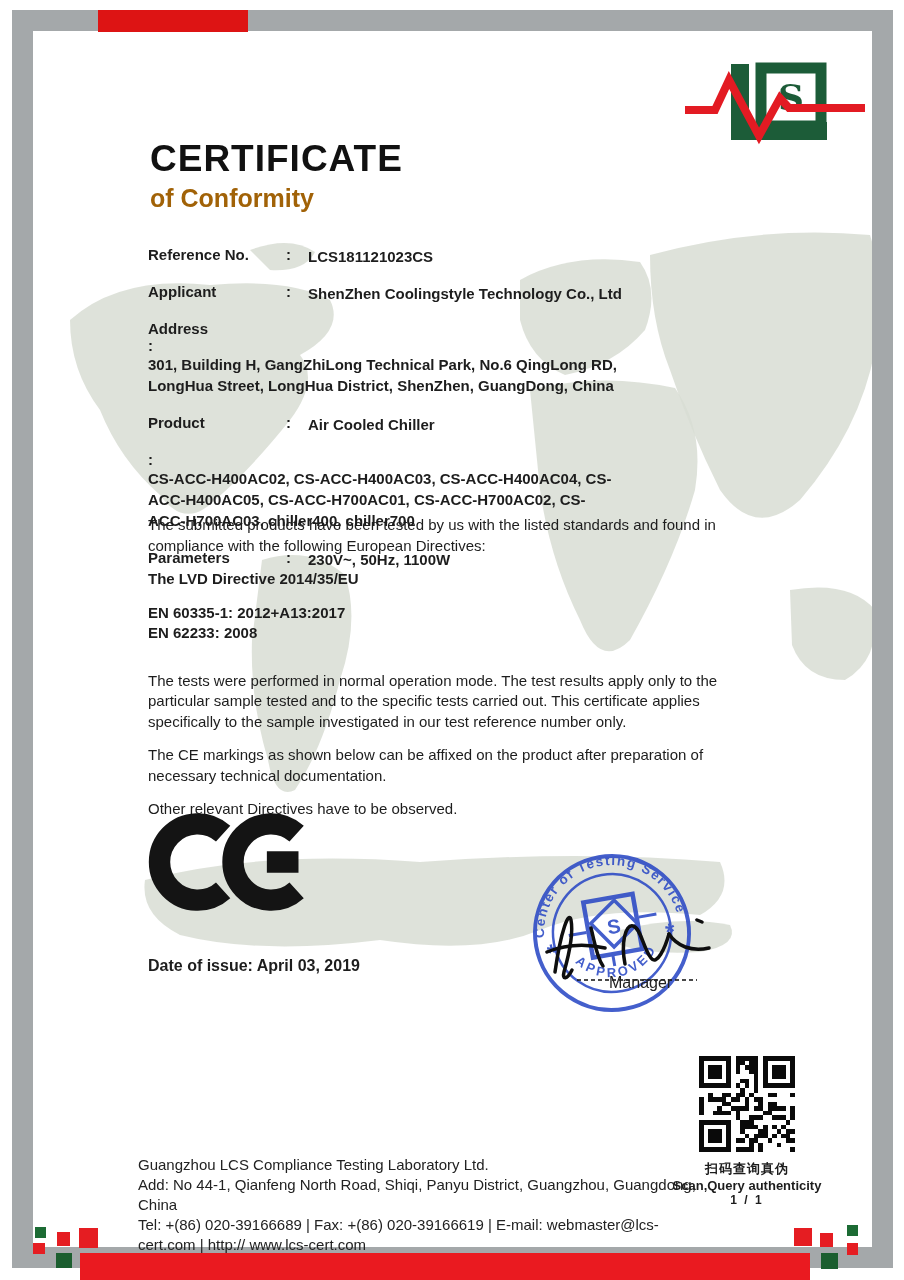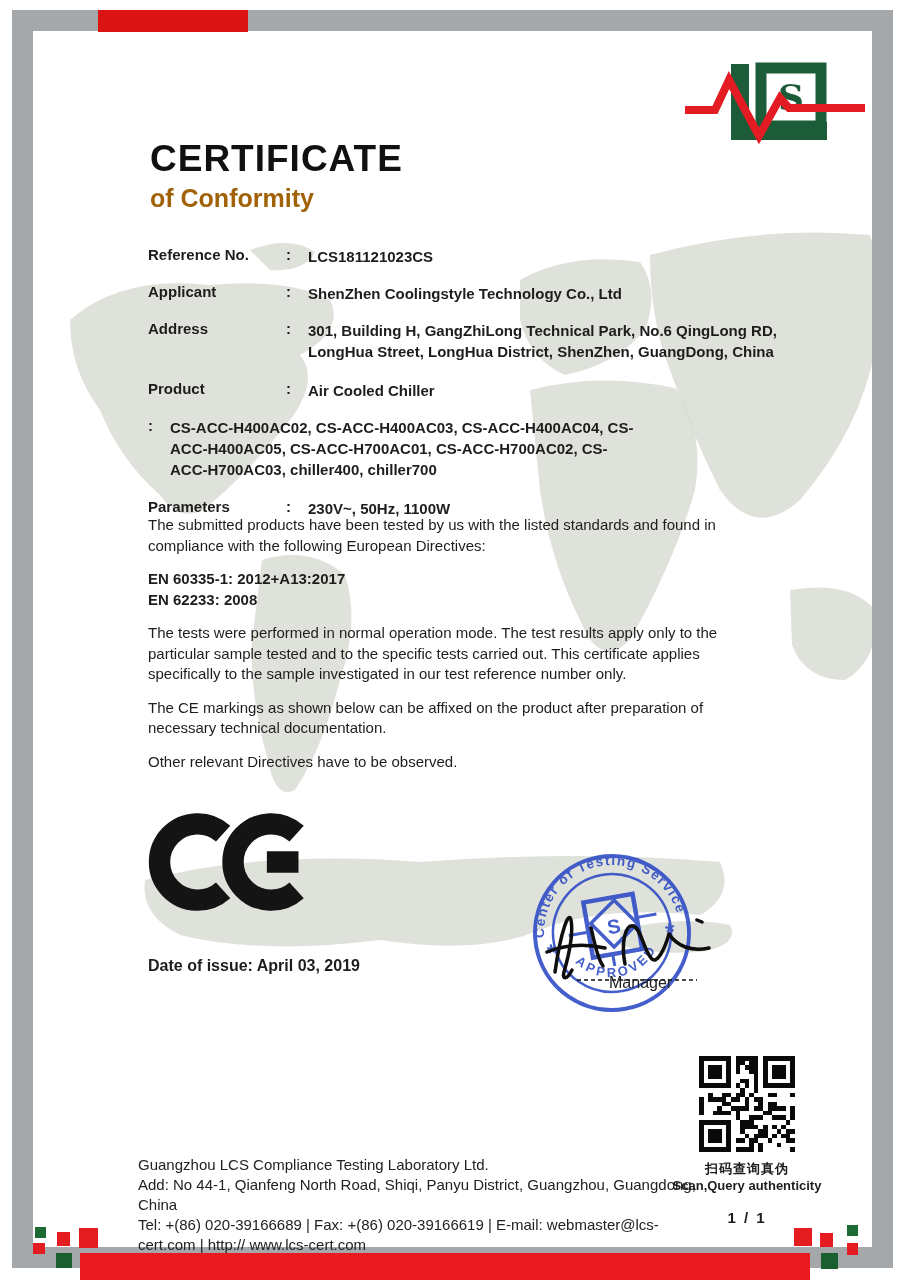--- a/index.html
+++ b/index.html
@@ -23,44 +23,44 @@
   .decor { position:absolute; }
 
   .logo-svg { position:absolute; left:685px; top:58px; width:180px; height:88px; }
 
   .title-block { position:absolute; left:150px; top:138px; }
   .title-main { font-size:37px; font-weight:bold; letter-spacing:1px; color:#111; }
   .title-sub { font-size:25px; font-weight:bold; margin-top:4px; color:#a16207; }
 
   .fields { position:absolute; left:148px; top:246px; width:640px; }
   .field-row { display:flex; margin-bottom:16px; }
-  .field-row.gap-lg { margin-bottom:18px; }
+  .field-row.gap-lg { margin-bottom:18px;flex-direction:column; }
   .field-label { width:138px; font-weight:bold; font-size:15px; flex:none; }
   .field-colon { width:22px; font-weight:bold; font-size:15px; flex:none; }
   .field-value { width:470px; font-weight:bold; font-size:15px; line-height:1.4; }
 
   .body-text { position:absolute; left:148px; top:515px; width:625px; font-size:15px; line-height:1.37; }
   .body-text p { margin-bottom:13px; }
   .bold { font-weight:bold; }
-  .standards-block { margin-bottom:13px; }
+  .standards-block { margin-bottom:27px; }
 
   .ce-mark { position:absolute; left:145px; top:808px; width:160px; height:108px; }
 
   .date-issue { position:absolute; left:148px; top:957px; font-size:16px; font-weight:bold; }
 
   .stamp-wrap { position:absolute; left:527px; top:848px; width:190px; height:160px; }
   .stamp-svg { position:absolute; left:0; top:0; width:170px; height:170px; opacity:.88; }
   .sig-svg { position:absolute; left:18px; top:52px; width:180px; height:92px; }
   .manager-label { position:absolute; left:82px; top:126px; font-size:16px; color:#222; }
 
   .qr-block { position:absolute; left:672px; top:1056px; width:150px; text-align:center; }
   .qr-svg { width:96px; height:96px; display:inline-block; }
   .qr-caption-zh { font-size:13px; font-weight:bold; margin-top:4px; letter-spacing:1px; }
   .qr-caption-en { font-size:13px; font-weight:bold; }
-  .page-number { font-size:15px; font-weight:bold; margin-top:16px; letter-spacing:2px;text-align:center; }
+  .page-number { font-size:12px; font-weight:bold; margin-top:0; letter-spacing:2px;text-align:center; }
 
   .footer-block { position:absolute; left:138px; top:1155px; width:560px; font-size:15px; line-height:1.33; color:#222; }
 </style>
 </head>
 <body>
 
 <svg class="map-watermark" viewBox="0 0 904 1280">
   <g fill="#d8ddd4" fill-opacity="0.85" stroke="none">
     <path d="M70 320 Q120 275 210 285 Q290 278 330 300 Q345 330 300 355 Q320 380 290 420 Q250 470 215 500 Q185 530 160 495 Q120 460 100 410 Q70 370 70 320 Z"></path>
     <path d="M250 250 Q290 235 315 252 Q305 272 270 270 Z"></path>
@@ -129,20 +129,21 @@
   </div>
   <div class="field-row">
     <div class="field-label">Parameters</div>
     <div class="field-colon">:</div>
     <div class="field-value">230V~, 50Hz, 1100W</div>
   </div>
 </div>
 
 <div class="body-text">
   <p>The submitted products have been tested by us with the listed standards and found in compliance with the following European Directives:</p>
+  <p class="bold">The LVD Directive 2014/35/EU</p>
   <div class="standards-block">
     <div class="bold">EN 60335-1: 2012+A13:2017</div>
     <div class="bold">EN 62233: 2008</div>
   </div>
   <p>The tests were performed in normal operation mode. The test results apply only to the particular sample tested and to the specific tests carried out. This certificate applies specifically to the sample investigated in our test reference number only.</p>
   <p>The CE markings as shown below can be affixed on the product after preparation of necessary technical documentation.</p>
   <p>Other relevant Directives have to be observed.</p>
 </div>
 
 <svg class="ce-mark" viewBox="0 0 172 105">

